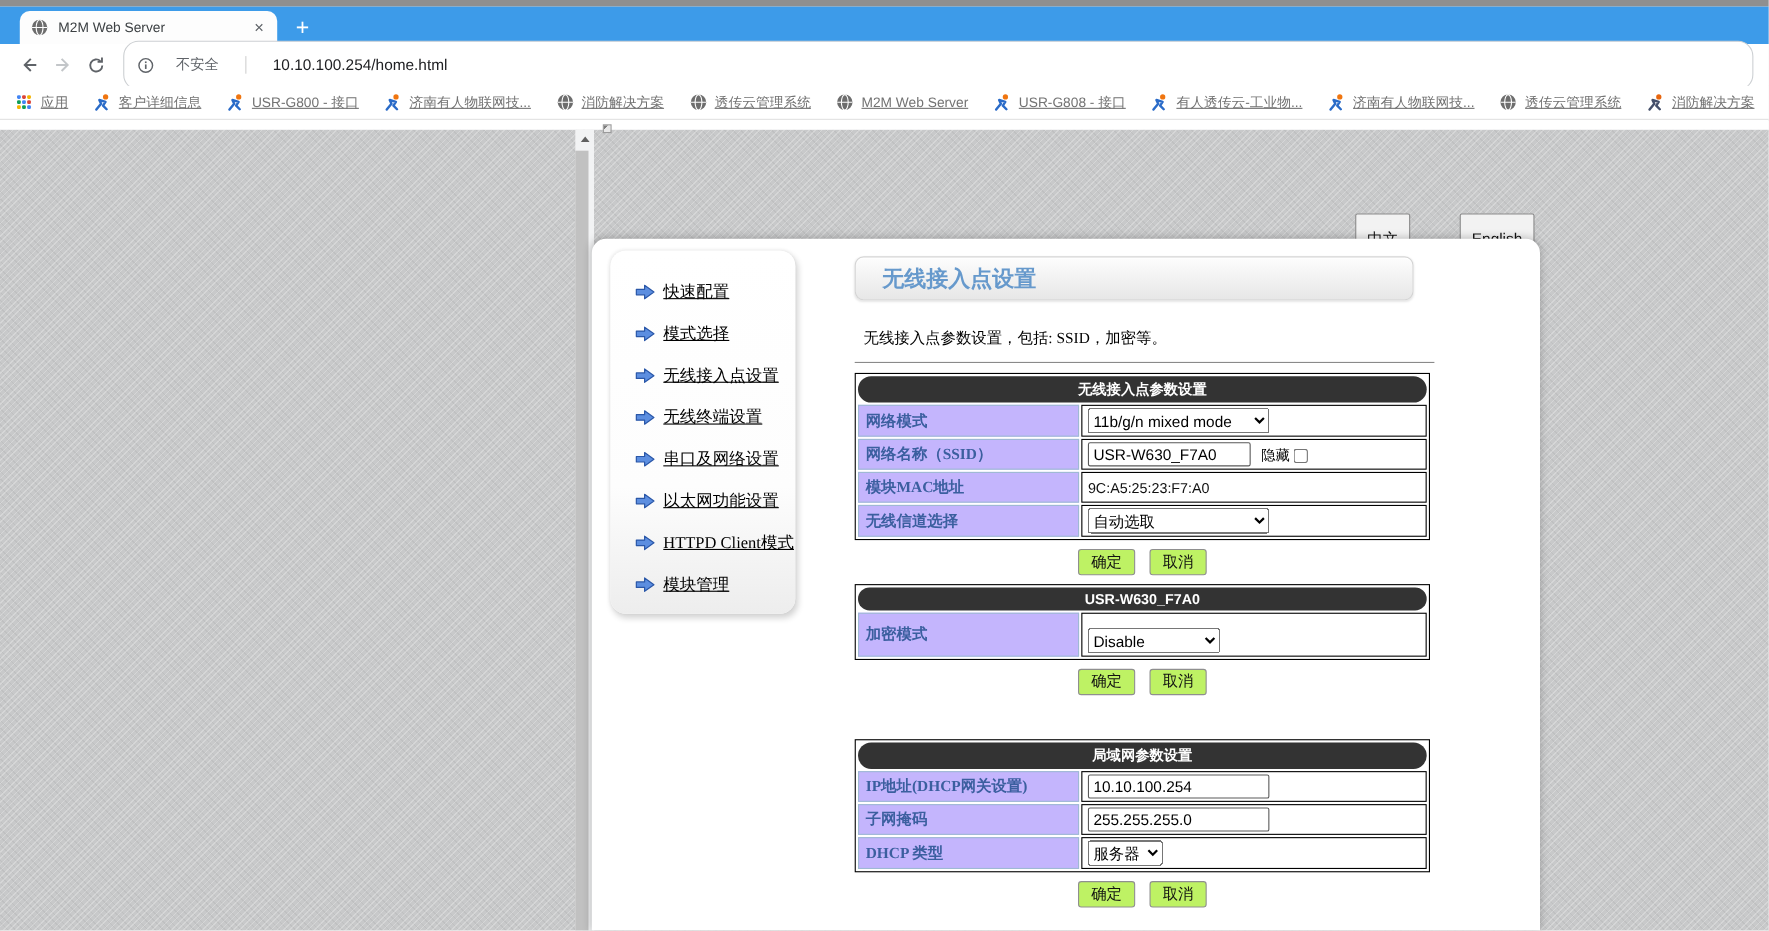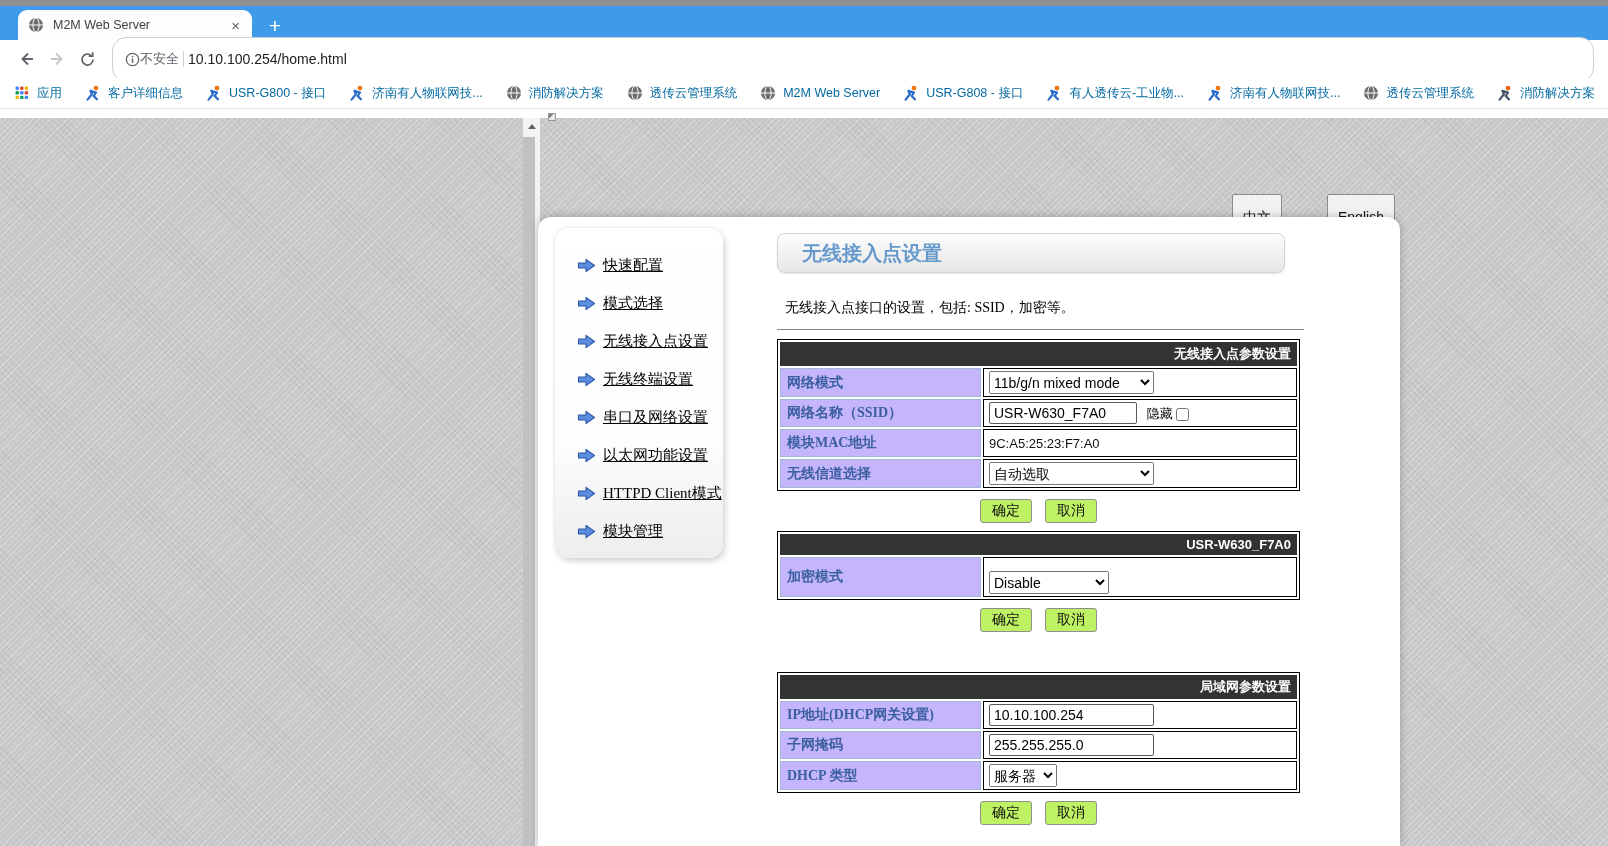--- a/index.html
+++ b/index.html
@@ -13,31 +13,31 @@
          border-radius:9px 9px 0 0; display:flex; align-items:center; padding:0 10px; gap:9px; cursor:pointer; }
   .tab-title { flex:1; font-size:12.5px; color:#3c4043; white-space:nowrap; overflow:hidden; }
   .tab-close { color:#5f6368; font-size:15px; line-height:1; padding:0 2px; cursor:pointer; }
   .newtab-btn { position:absolute; left:262px; top:8px; width:26px; height:26px; color:#fff;
                 font-size:21px; line-height:24px; text-align:center; cursor:pointer; }
   .toolbar { position:absolute; top:40px; left:0; width:100%; height:38px; background:#fff;
              display:flex; align-items:center; }
   .nav-btn { width:30px; height:30px; display:flex; align-items:center; justify-content:center; cursor:pointer; }
   .nav-btn:first-child { margin-left:12px; }
   .omnibox { flex:1; height:45px; margin:0 14px 0 10px; border:1px solid #cdd0d3; border-radius:14px;
-             background:#fff; display:flex; align-items:center; padding:0 12px; gap:0; }
+             background:#fff; display:flex; align-items:center; padding:0 12px; gap:20px; }
   .sec-text { font-size:13px; color:#5f6368; cursor:pointer; }
   .omni-div { width:1px; height:16px; background:#d0d0d0; margin:0 4px; }
   .url-text { font-size:14px; color:#202124; }
 
   .bookmarks-bar { position:absolute; top:78px; left:0; width:100%; height:31px; background:#fff;
                    border-bottom:1px solid #e2e2e2; display:flex; align-items:center; gap:23px;
                    padding-left:14px; overflow:hidden; }
   .bm-item { display:flex; align-items:center; gap:7px; white-space:nowrap; cursor:pointer; flex:0 0 auto; }
   .bm-ic { width:16px; height:16px; display:inline-flex; }
-  .bm-lb { font-size:12.5px; color:#0369a1; }
+  .bm-lb { font-size:12.5px; color:#737373;text-decoration:underline; }
 
   
   .viewport { position:absolute; top:110px; left:0; width:1608px; height:736px; background:#fff; }
   .stripes { position:absolute; top:8px; left:0; right:0; bottom:0; background-color:#c8c9ca;
     background-image:
       repeating-linear-gradient(135deg, rgba(255,255,255,.25) 0 1px, transparent 1px 4px),
       repeating-linear-gradient(45deg, rgba(90,90,90,.08) 0 1px, transparent 1px 5px); }
 
   .artifact { position:absolute; left:548px; top:3px; width:8px; height:8px; border:1px solid #9a9a9a;
               background:linear-gradient(135deg,#7d7d7d 0 3px,#e8e8e8 3px); }
@@ -70,22 +70,22 @@
   .content { position:absolute; left:239px; top:16px; width:523px; }
   .banner { width:508px; height:40px; background:linear-gradient(#fdfdfd,#e7e7e7); border:1px solid #d4d4d4;
             border-radius:8px; box-shadow:inset 0 1px 0 #fff, 0 1px 2px rgba(0,0,0,.10);
             display:flex; align-items:center; padding-left:24px; margin-bottom:26px; }
   .banner-title { color:#6699cc; font-weight:bold; font-size:20px; }
   .desc { font-family:"Liberation Serif", serif; font-size:14px; color:#000; margin:0 0 12px 8px; }
   .rule { border:none; border-top:1px solid #8a8a8a; width:527px; margin-bottom:9px; }
 
   table.cfg { width:523px; border:1px solid #000; border-collapse:separate; border-spacing:2px;
               background:#fff; }
-  table.cfg th { background:#333; color:#fff; font-size:13px; font-weight:bold; text-align:right;
-                 padding:3px 6px; height:20px; }
+  table.cfg th { background:#333; color:#fff; font-size:13px; font-weight:bold; text-align:center;
+                 padding:3px 6px; height:20px;border-radius:12px; }
   td.lbl { width:201px; background:#c4b5fd; border:1px solid #9fb9d4; color:#3b5f9f; font-weight:bold;
            font-family:"Liberation Serif", serif; font-size:14px; padding:4px 6px; }
   td.val { background:#fff; border:1px solid #000; padding:2px 5px; font-size:13px; height:28px; }
   td.val.plain { font-size:13px; color:#111; }
   select.sel { font-size:14px; height:23px; font-family:"Liberation Sans", sans-serif; }
   input.txt { font-size:14px; height:22px; border:1px solid #5a5a5a; border-radius:2px; padding:1px 4px; }
   .w150 { width:165px; } .w148 { width:148px; } .w110 { width:120px;margin-top:11px; } .w68 { width:68px; }
   .hide-lb { font-family:Liberation Sans, sans-serif; font-size:13px; margin-left:6px; }
   .cb { vertical-align:middle; }
   .btn-row { width:523px; display:flex; justify-content:center; gap:13px; margin:8px 0 8px; }
@@ -347,21 +347,21 @@
             </svg>
           </span>
           <a class="menu-link">模块管理</a>
         </div>
       </div>
 
     <div class="content">
       <div class="banner">
         <span class="banner-title">无线接入点设置</span>
       </div>
-      <div class="desc">无线接入点接口的设置，包括: SSID，加密等。</div>
+      <div class="desc">无线接入点参数设置，包括: SSID，加密等。</div>
       <hr class="rule">
 
       <table class="cfg">
         <tbody>
             <tr>
               <th colspan="2">无线接入点参数设置</th>
             </tr>
         <tr>
           <td class="lbl">网络模式</td>
           <td class="val"><select class="sel w150"><option>11b/g/n mixed mode</option></select></td>

